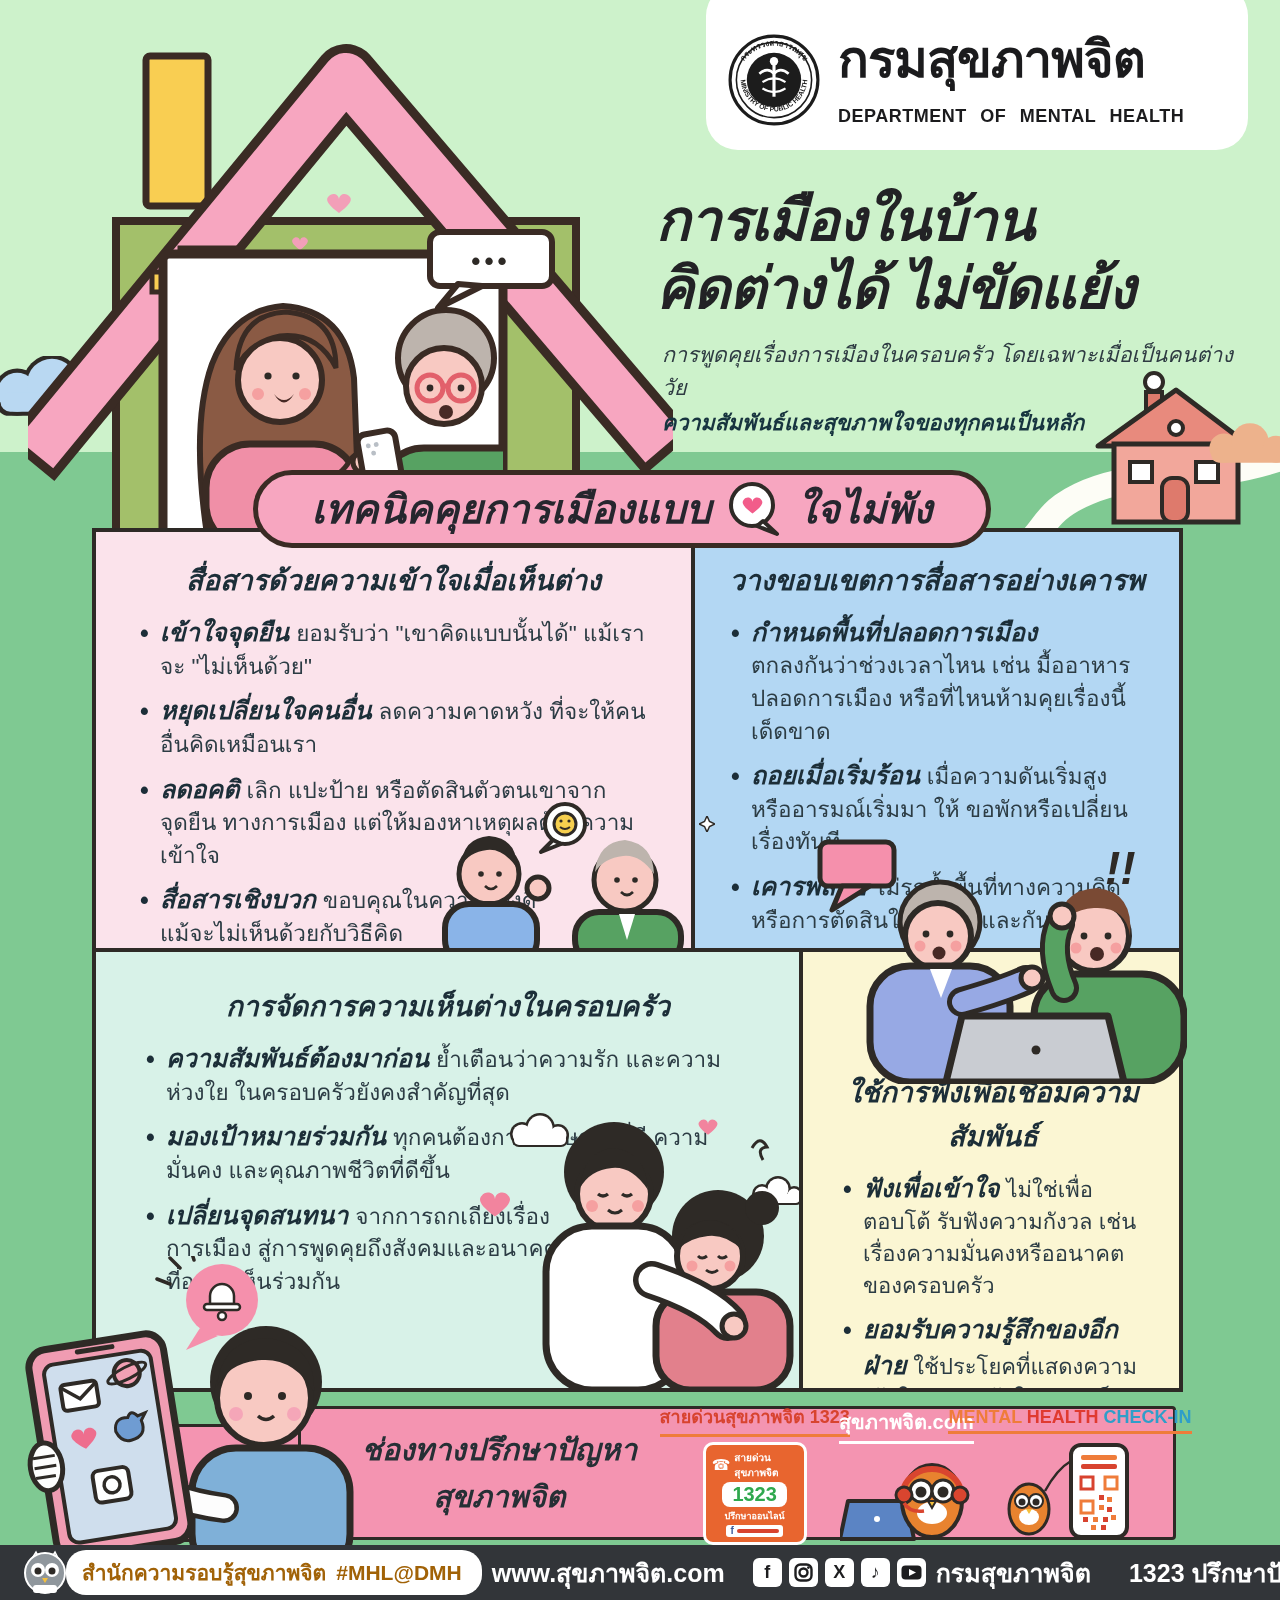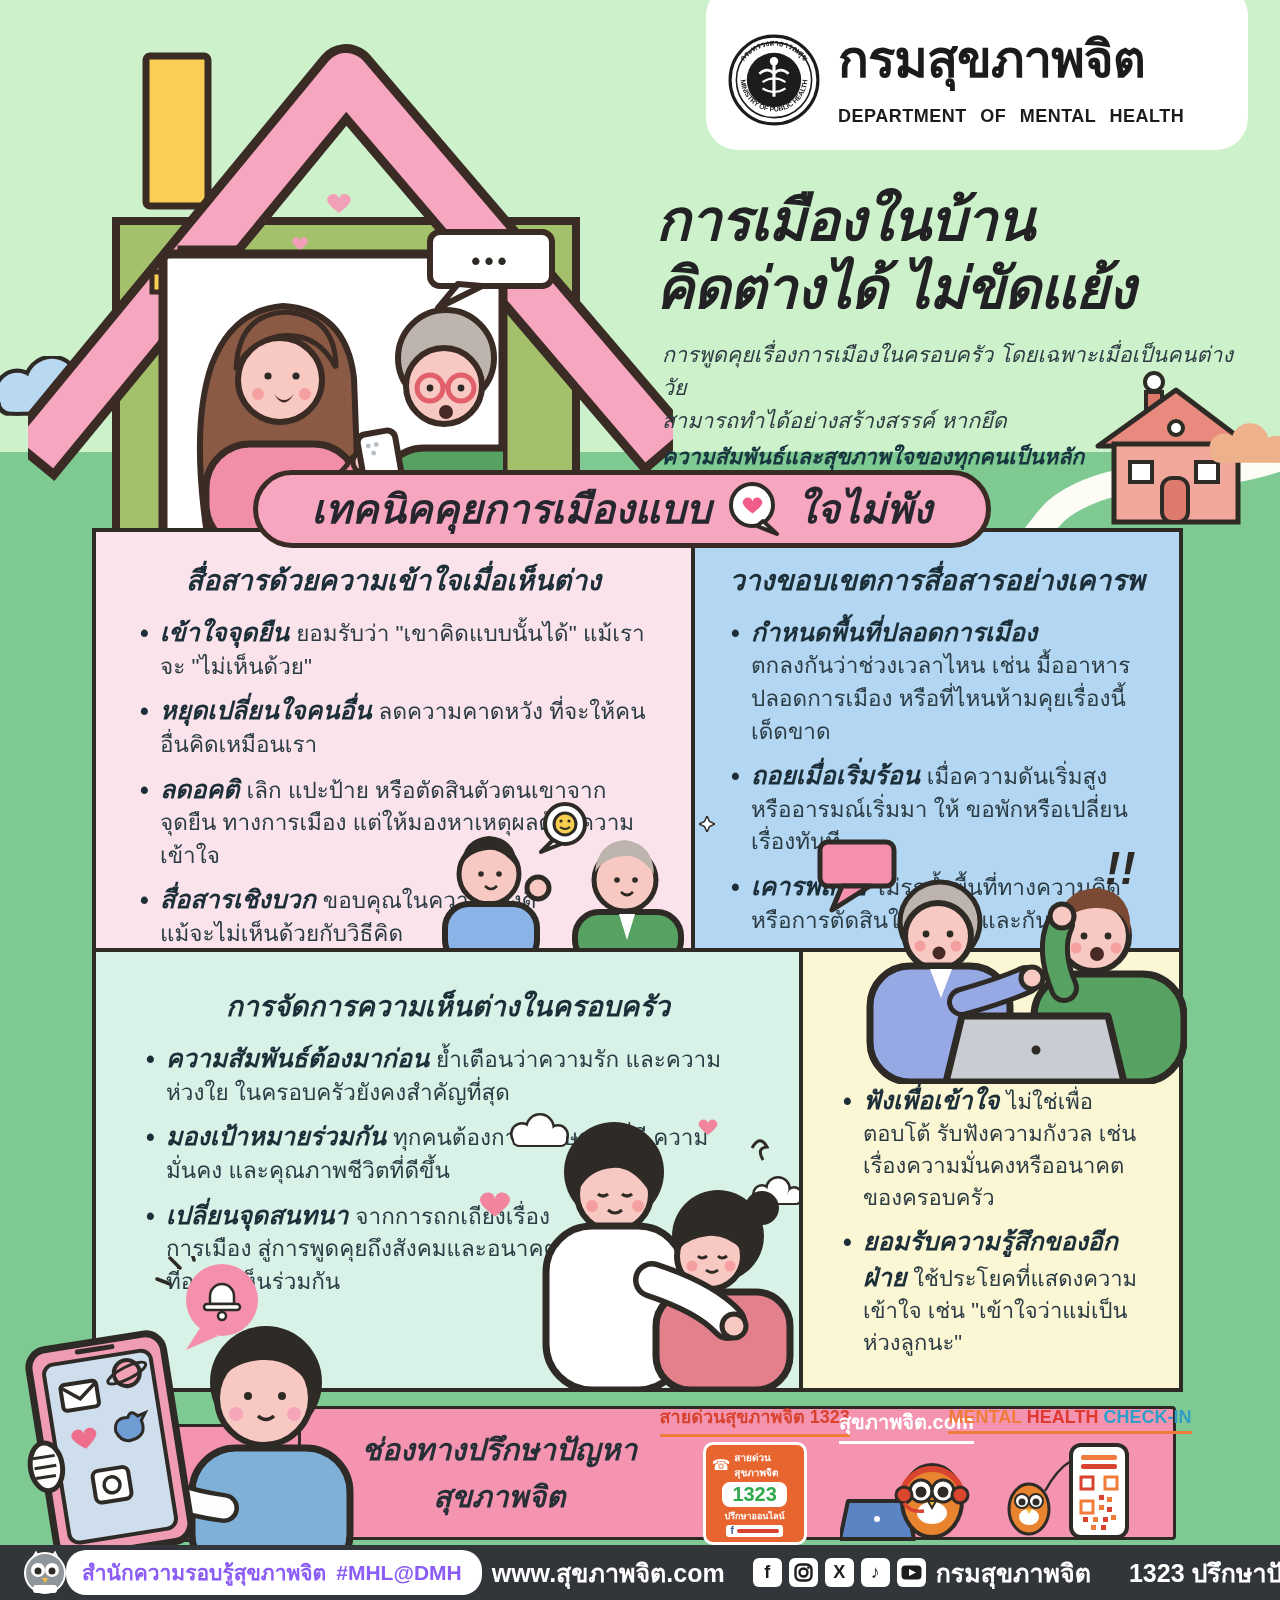--- a/index.html
+++ b/index.html
@@ -88,21 +88,21 @@
   .owl-web{width:132px;height:92px;}
   .checkin-svg{width:150px;height:100px;}
   .tablet-person{left:14px;top:1256px;width:340px;height:306px;z-index:8;}
 
   
   .footer{position:absolute;left:0;top:1545px;width:100%;height:55px;background:#323539;z-index:20;
     display:flex;align-items:center;gap:10px;padding:0 0 0 22px;}
   .owl-badge{width:46px;height:46px;flex:0 0 auto;}
   .footer-pill{display:flex;align-items:center;gap:10px;background:#fff;border-radius:20px;
     padding:6px 20px 6px 16px;margin-left:-12px;}
-  .footer-pill span{font-size:21px;font-weight:800;color:#8b5cf6;white-space:nowrap;}
+  .footer-pill span{font-size:21px;font-weight:800;color:#a16207;white-space:nowrap;}
   .f-white{font-size:25px;font-weight:800;color:#fff;white-space:nowrap;}
   .f-sep{width:2px;height:32px;background:#9aa0a6;margin:0 4px;}
   .sicons{display:flex;gap:7px;align-items:center;}
   .sicon{width:29px;height:29px;background:#fff;border-radius:6px;display:flex;align-items:center;
     justify-content:center;color:#1d1d1f;font-weight:800;font-size:18px;}
   .fphone{width:26px;height:26px;}
 </style>
 </head>
 <body>
 
@@ -221,21 +221,21 @@
     <div>
       <div class="org-th">กรมสุขภาพจิต</div>
       <div class="org-en">DEPARTMENT OF MENTAL HEALTH</div>
     </div>
   </div>
 
   <div class="hero">
     <h1>การเมืองในบ้าน</h1>
     <h1>คิดต่างได้ ไม่ขัดแย้ง</h1>
     <p class="sub"><span>การพูดคุยเรื่องการเมืองในครอบครัว โดยเฉพาะเมื่อเป็นคนต่างวัย</span><br>
-    <span>สามารถทำได้อย่างสร้างสรรค์ หากยึด</span></p>
+    </p>
     <p class="sub-bold">ความสัมพันธ์และสุขภาพใจของทุกคนเป็นหลัก</p>
   </div>
 
   <div class="banner">
     <span>เทคนิคคุยการเมืองแบบ</span>
     <svg class="heart-bubble" viewBox="0 0 58 58">
       <circle cx="27" cy="25" r="21" fill="#fff" stroke="#2e2a26" stroke-width="4"></circle>
       <path d="M38 41 L52 54 L32 46 Z" fill="#fff" stroke="#2e2a26" stroke-width="4" stroke-linejoin="round"></path>
       <path d="M10 5C10 1 5 0 3 3 1 5 2 8 10 14 18 8 19 5 17 3 15 0 10 1 10 5Z" transform="translate(15,16) scale(1.25)" fill="#f25c8a"></path>
     </svg>
@@ -342,20 +342,21 @@
       <circle cx="228" cy="158" r="5.5" fill="#f5a0a0"></circle>
         <circle cx="266" cy="158" r="5.5" fill="#f5a0a0"></circle>
       <rect x="192" y="184" width="134" height="98" rx="34" fill="#e2808c" stroke="#2e2a26" stroke-width="7"></rect>
       <path d="M188 172 Q242 190 264 214" fill="none" stroke="#2e2a26" stroke-width="38" stroke-linecap="round"></path>
       <path d="M188 172 Q242 190 264 214" fill="none" stroke="#fff" stroke-width="27" stroke-linecap="round"></path>
       <circle cx="270" cy="218" r="12" fill="#f8c9c2" stroke="#2e2a26" stroke-width="5"></circle>
     </svg>
   </section>
 
   <section class="panel panel-yellow">
+    <h3 class="panel-heading">ใช้การฟังเพื่อเชื่อมความสัมพันธ์</h3>
     <ul class="bullets">
       <li><b class="lead">ฟังเพื่อเข้าใจ</b><span>ไม่ใช่เพื่อตอบโต้ รับฟังความกังวล เช่น เรื่องความมั่นคงหรืออนาคต ของครอบครัว</span></li>
       <li><b class="lead">ยอมรับความรู้สึกของอีกฝ่าย</b><span>ใช้ประโยคที่แสดงความเข้าใจ เช่น "เข้าใจว่าแม่เป็นห่วงลูกนะ"</span></li>
     </ul>
   </section>
 
   <svg class="abs laptop-duo" viewBox="0 0 375 258">
     <rect x="8" y="16" width="74" height="44" rx="8" fill="#f590ac" stroke="#2e2a26" stroke-width="5"></rect>
     <path d="M30 60 L20 84 L58 60 Z" fill="#f590ac" stroke="#2e2a26" stroke-width="5" stroke-linejoin="round"></path>
     <text x="293" y="58" font-size="46" font-weight="bold" font-style="italic" fill="#2e2a26">!!</text>

